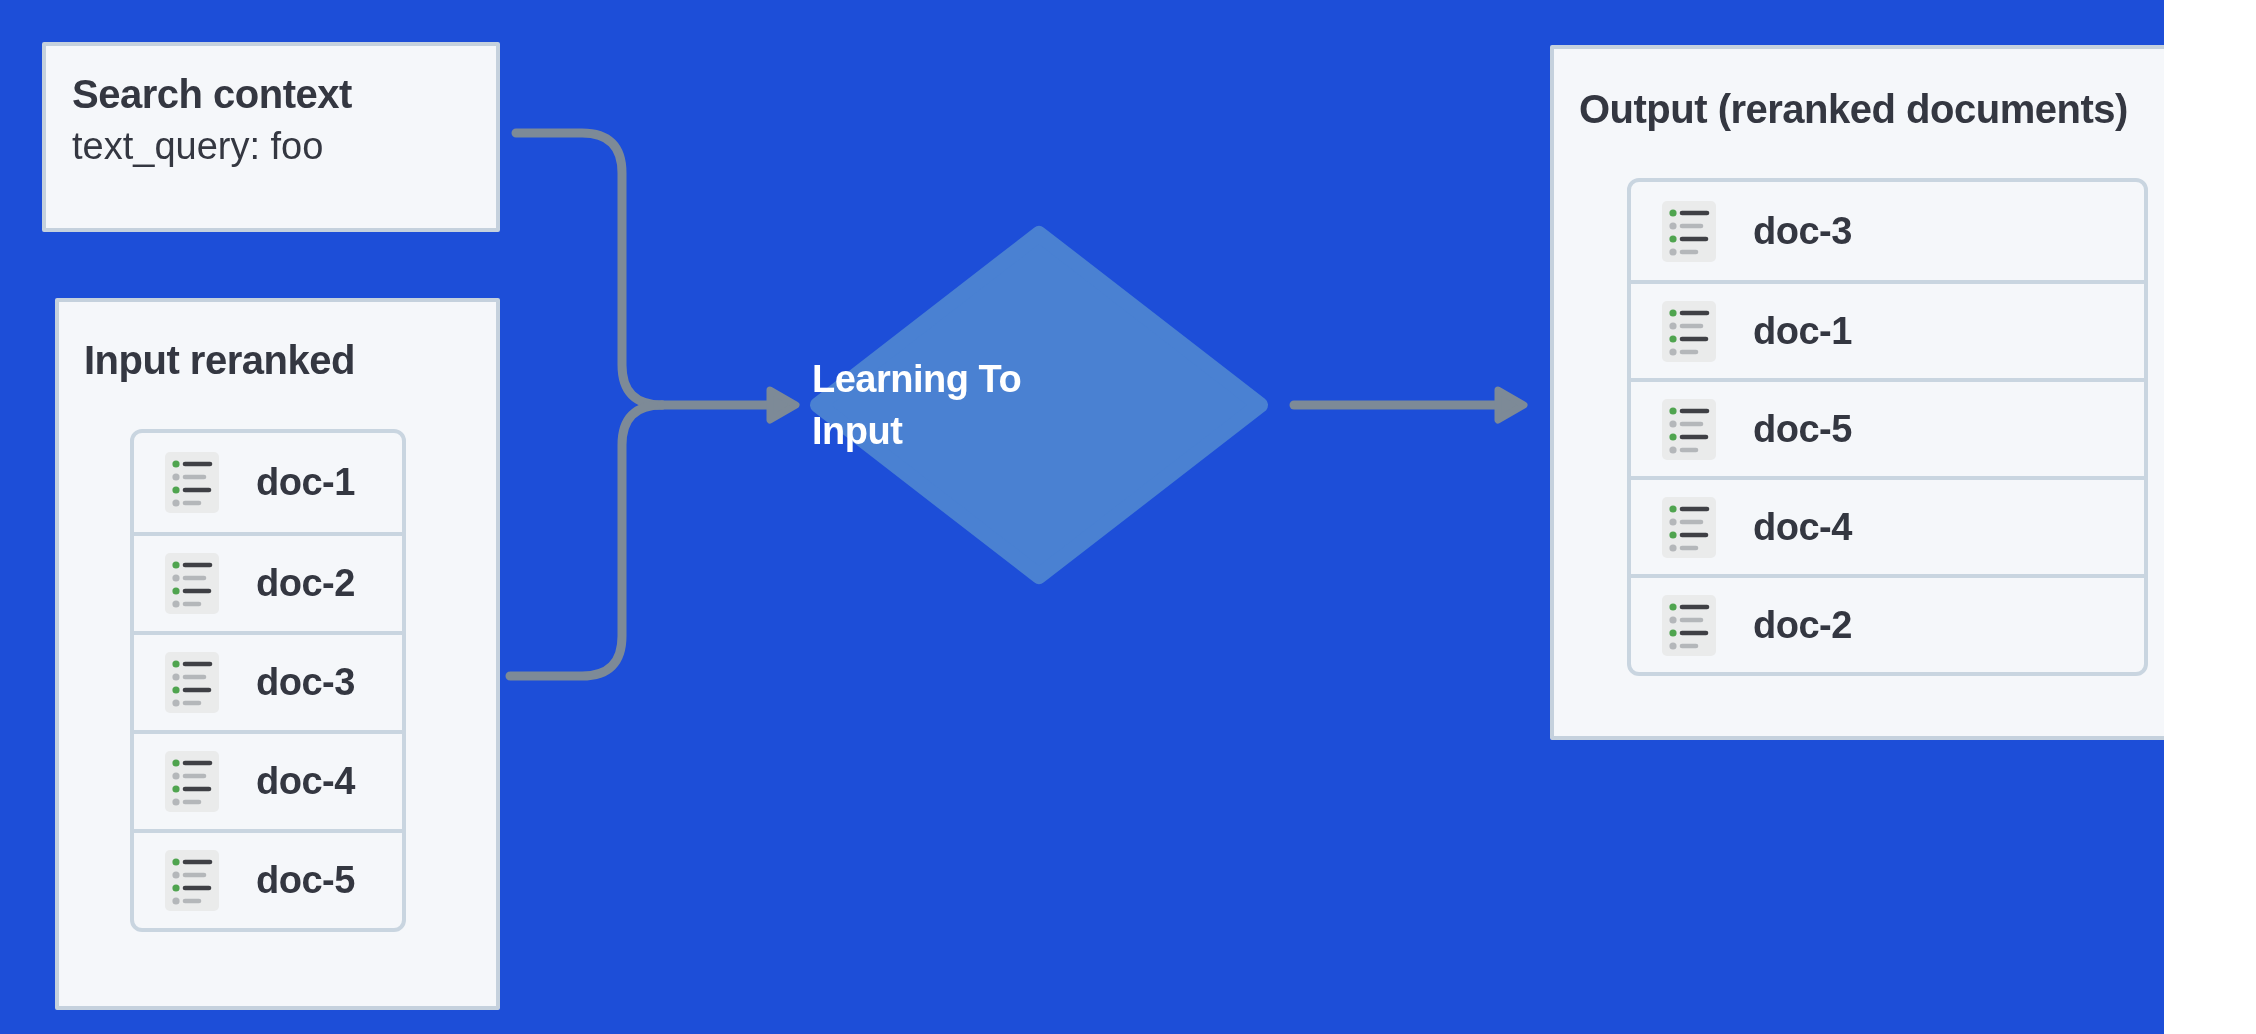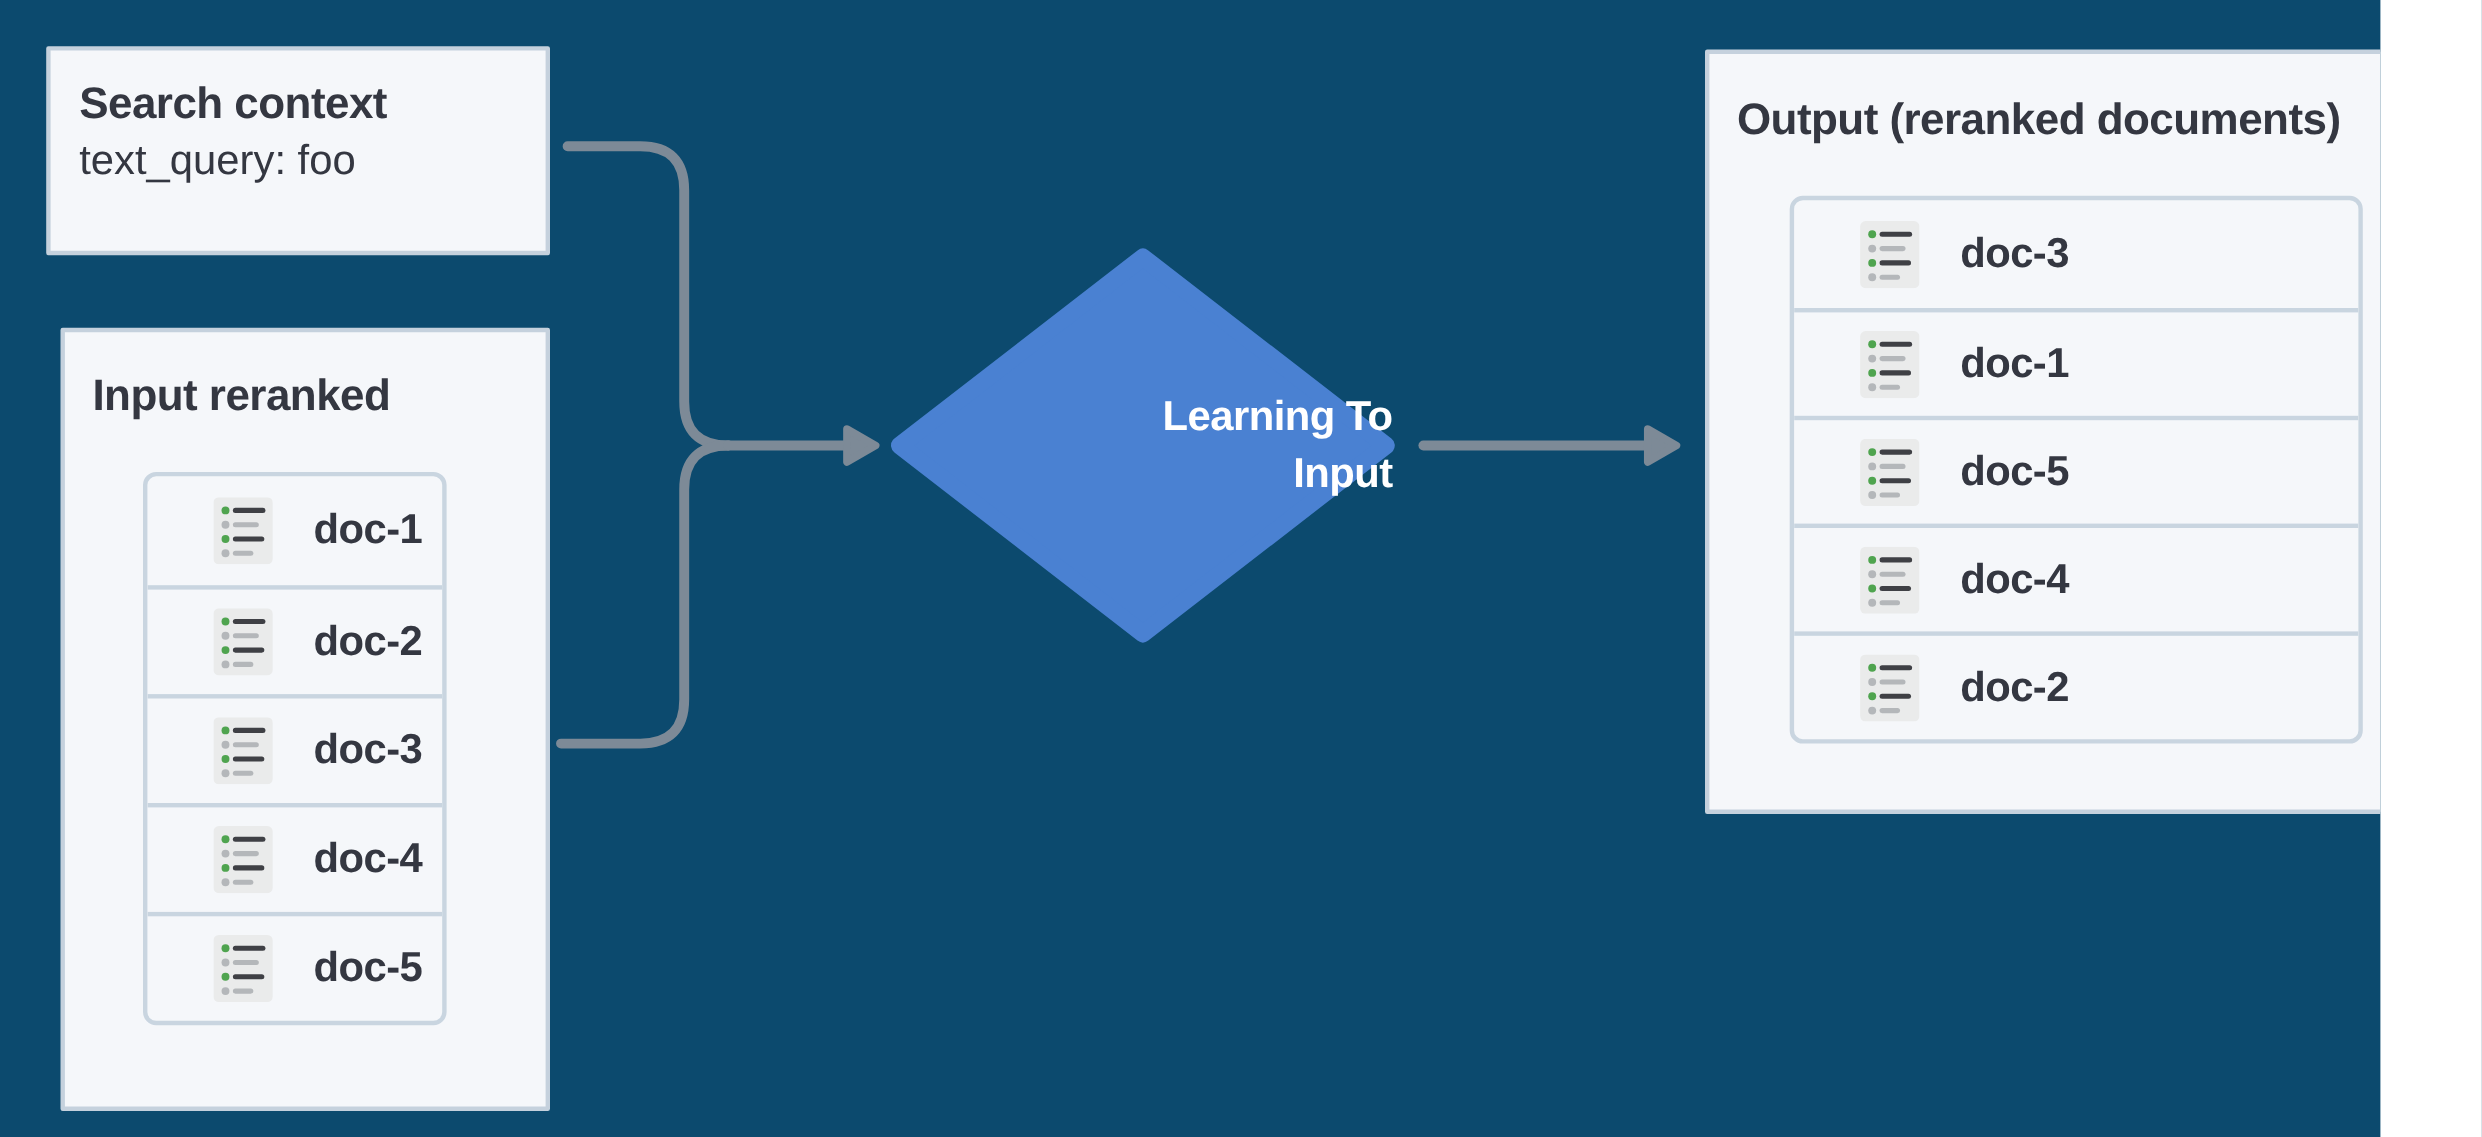--- a/index.html
+++ b/index.html
@@ -17,21 +17,21 @@
   *{margin:0;padding:0;box-sizing:border-box;}
   html,body{background:#ffffff;}
   body{
     font-family:"Liberation Sans","DejaVu Sans",sans-serif;
     color:var(--text-dark);
   }
   .canvas{
     position:relative;
     width:2164px;
     height:1034px;
-    background:#0c4a6e;
+    background:#1d4ed8;
     overflow:hidden;
   }
   svg.layer{
     position:absolute;
     left:0;top:0;
     width:2256px;height:1034px;
   }
   .connector{
     fill:none;
     stroke:var(--arrow-gray);
@@ -78,21 +78,21 @@
     border:4px solid var(--card-border);
     border-radius:12px;
     background:var(--box-bg);
     overflow:hidden;
   }
   .doc-list-input{left:130px;top:429px;width:276px;}
   .doc-list-output{left:1627px;top:178px;width:521px;}
   .doc-row{
     display:flex;
     align-items:center;
-    padding-left:60px;
+    padding-left:31px;
   }
   .doc-list-input .doc-row{height:99px;}
   .doc-list-output .doc-row{height:98px;}
   .doc-row + .doc-row{border-top:4px solid var(--card-border);}
   .doc-icon{
     width:54px;height:61px;
     flex:0 0 54px;
   }
   .doc-label{
     margin-left:37px;
@@ -100,21 +100,21 @@
     font-weight:700;
     color:var(--text-dark);
     letter-spacing:-0.5px;
   }
   .diamond-label{
     position:absolute;
     left:812px;top:228px;
     width:454px;height:354px;
     display:flex;
     flex-direction:column;
-    align-items:flex-end;
+    align-items:flex-start;
     justify-content:center;
     text-align:center;
     color:#ffffff;
     font-size:38px;
     font-weight:700;
     line-height:1.38;
     letter-spacing:-0.5px;
     pointer-events:none;
   }
 </style>

